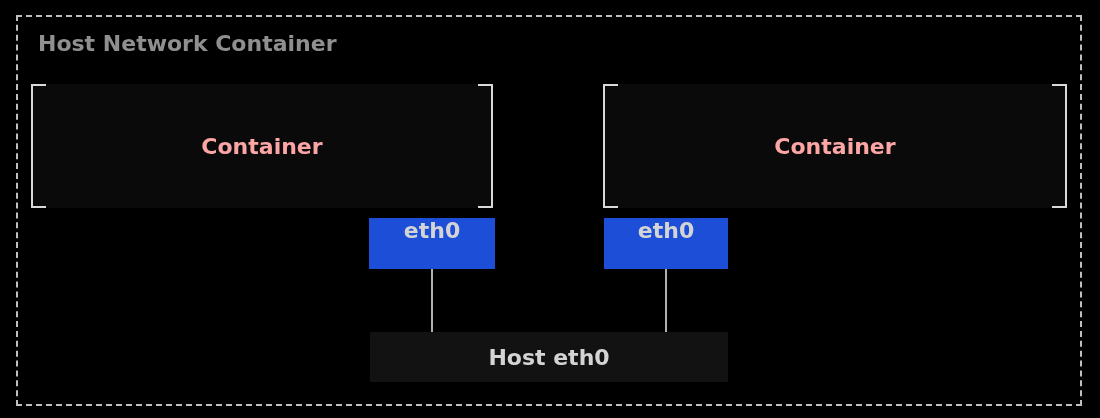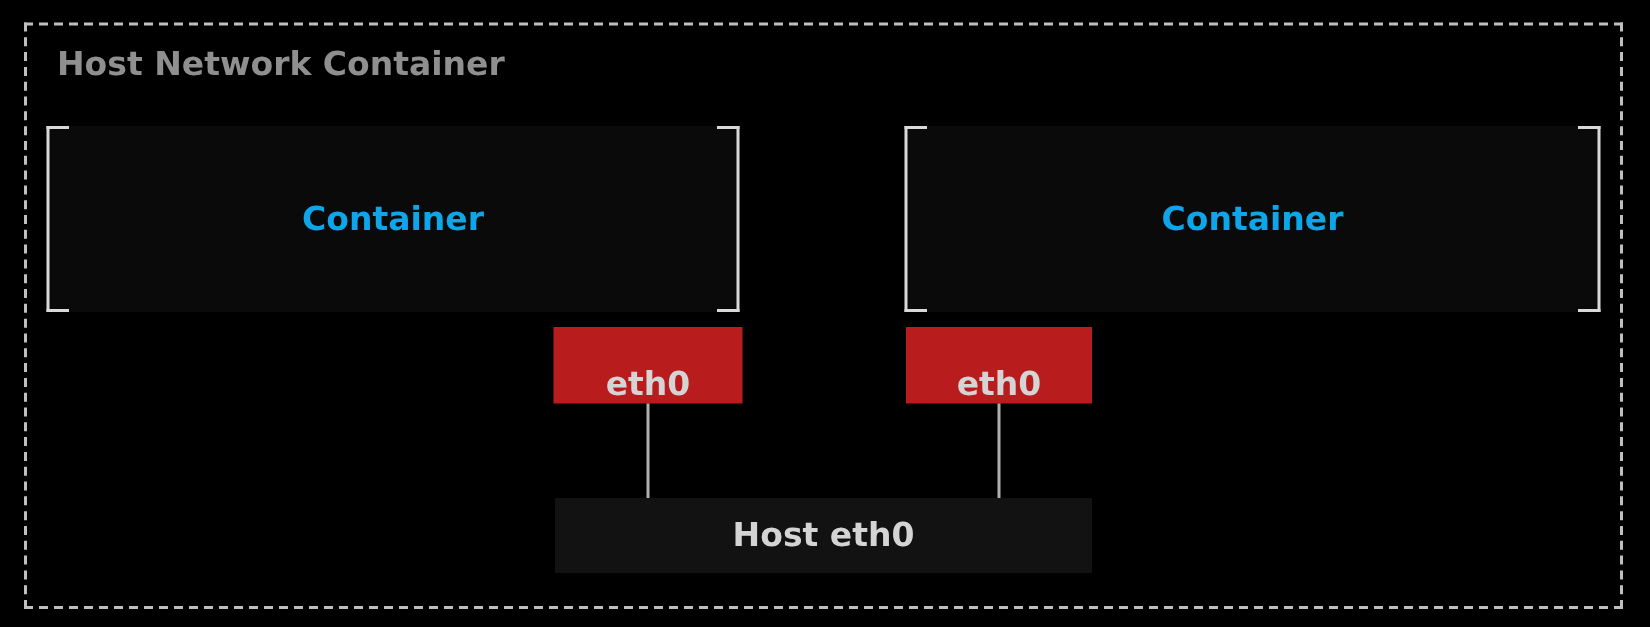--- a/index.html
+++ b/index.html
@@ -41,21 +41,21 @@
     background: #0a0a0a;
     display: flex;
     align-items: center;
     justify-content: center;
   }
   .container-box.c1 { left: 31px;  width: 462px; }
   .container-box.c2 { left: 603px; width: 464px; }
   .container-label {
     font-size: 22px;
     font-weight: 700;
-    color: #0ea5e9;
+    color: #fca5a5;
     white-space: nowrap;
   }
   .bracket {
     position: absolute;
     top: 0;
     bottom: 0;
     width: 15px;
   }
   .bracket.left {
     left: 0;
@@ -66,23 +66,23 @@
   .bracket.right {
     right: 0;
     border-right: 2px solid #d9d9d9;
     border-top: 2px solid #d9d9d9;
     border-bottom: 2px solid #d9d9d9;
   }
   .iface-box {
     position: absolute;
     top: 218px;
     height: 51px;
-    background: #b91c1c;
+    background: #1d4ed8;
     display: flex;
-    align-items: flex-end;
+    align-items: flex-start;
     justify-content: center;
   }
   .iface-box.e1 { left: 369px; width: 126px; }
   .iface-box.e2 { left: 604px; width: 124px; }
   .iface-label {
     font-size: 22px;
     font-weight: 700;
     color: #d4d4d4;
     white-space: nowrap;
   }

